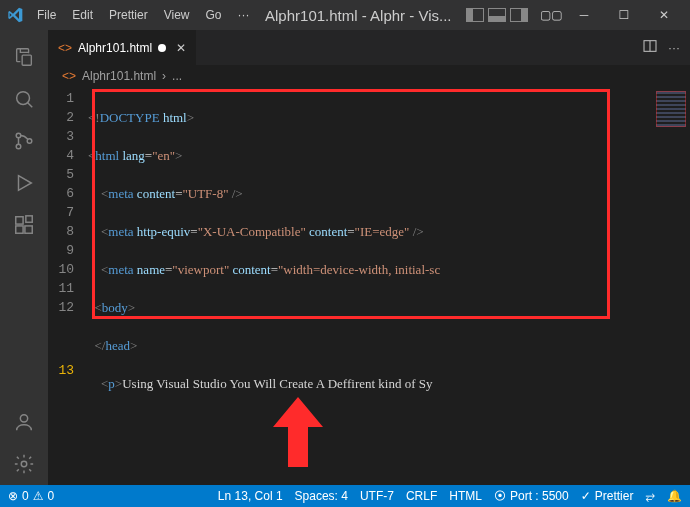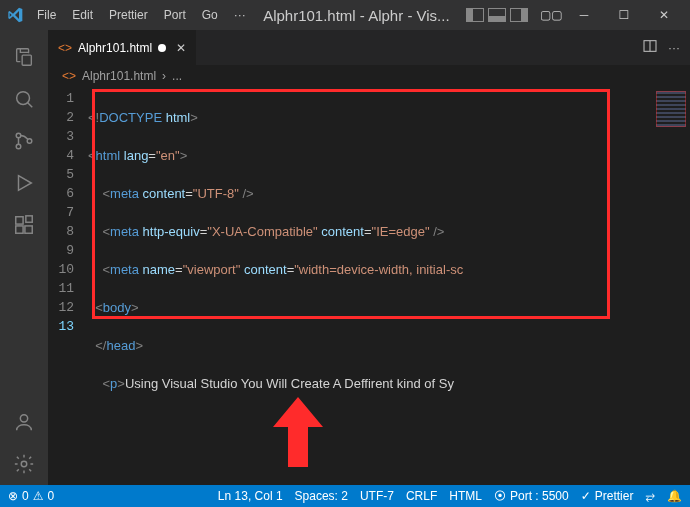--- a/index.html
+++ b/index.html
@@ -107,21 +107,21 @@
 .gutter {
   position:absolute;left:0;top:0;bottom:0;width:40px;
   text-align:right;color:#858585;
   font-family: Consolas, 'Courier New', monospace;
   font-size:13px;line-height:19px;
   padding-top:2px;
 }
 .gutter div { padding-right:14px;height:19px; }
 .code {
   position:absolute;left:40px;top:0;right:40px;bottom:0;
-  font-family: Liberation Sans, sans-serif;
+  font-family: Liberation Serif, serif;
   font-size:13px;line-height:19px;
   padding-top:2px;
   white-space:pre;
   overflow:hidden;
 }
 .code .ln { height:19px; }
 .hlbox {
   position:absolute;
   left:44px;top:2px;width:518px;height:230px;
   border:3px solid #ff2b2b;
@@ -169,21 +169,21 @@
 <div class="titlebar">
   <div class="logo">
     <svg width="16" height="16" viewBox="0 0 24 24">
         <path fill="#3c99d4" d="M23 3l-5-2-9 9-5-4-2 1v10l2 1 5-4 9 9 5-2V3zM4 15V9l3 3-3 3zm14 3l-6-6 6-6v12z"></path>
       </svg>
   </div>
   <div class="menu">
     <span>File</span>
     <span>Edit</span>
     <span>Prettier</span>
-    <span>Port</span>
+    <span>View</span>
     <span>Go</span>
     <span>···</span>
   </div>
   <div class="title">Alphr101.html - Alphr - Vis...</div>
   <div class="layouts">
     <span style="background:linear-gradient(90deg,#888 40%,transparent 40%);"></span>
     <span style="background:linear-gradient(0deg,#888 40%,transparent 40%);"></span>
     <span style="background:linear-gradient(270deg,#888 40%,transparent 40%);"></span>
     <span style="border:none;width:4px;"></span>
     <span style="border:none;color:#ccc;">▢▢</span>
@@ -279,21 +279,21 @@
           <div>3</div>
         <div>4</div>
           <div>5</div>
           <div>6</div>
         <div>7</div>
           <div>8</div>
           <div>9</div>
         <div>10</div>
           <div>11</div>
           <div>12</div>
-        <div style="color:#7dd3fc;">13</div>
+        <div style="color:#eab308;margin-top:44px;">13</div>
       </div>
       <div class="code">
 <div class="ln"><span class="tok-gray">&lt;!</span><span class="tok-blue">DOCTYPE</span><span> </span><span class="tok-attr">html</span><span class="tok-gray">&gt;</span></div>
 <div class="ln"><span class="tok-gray">&lt;</span><span class="tok-blue">html</span><span> </span><span class="tok-attr">lang</span><span class="tok-text">=</span><span class="tok-str">"en"</span><span class="tok-gray">&gt;</span></div>
 <div class="ln">    <span class="tok-gray">&lt;</span><span class="tok-blue">meta</span><span> </span><span class="tok-attr">content</span><span class="tok-text">=</span><span class="tok-str">"UTF-8"</span><span class="tok-gray"> /&gt;</span></div>
 <div class="ln">    <span class="tok-gray">&lt;</span><span class="tok-blue">meta</span><span> </span><span class="tok-attr">http-equiv</span><span class="tok-text">=</span><span class="tok-str">"X-UA-Compatible"</span><span> </span><span class="tok-attr">content</span><span class="tok-text">=</span><span class="tok-str">"IE=edge"</span><span class="tok-gray"> /&gt;</span></div>
 <div class="ln">    <span class="tok-gray">&lt;</span><span class="tok-blue">meta</span><span> </span><span class="tok-attr">name</span><span class="tok-text">=</span><span class="tok-str">"viewport"</span><span> </span><span class="tok-attr">content</span><span class="tok-text">=</span><span class="tok-str">"width=device-width, initial-sc</span></div>
 <div class="ln">  <span class="tok-gray">&lt;</span><span class="tok-blue">body</span><span class="tok-gray">&gt;</span></div>
 <div class="ln">  <span class="tok-gray">&lt;/</span><span class="tok-blue">head</span><span class="tok-gray">&gt;</span></div>
 <div class="ln">    <span class="tok-gray">&lt;</span><span class="tok-blue">p</span><span class="tok-gray">&gt;</span><span class="tok-text">Using Visual Studio You Will Create A Deffirent kind of Sy</span></div>
@@ -318,21 +318,21 @@
 
 <div class="statusbar">
   <div class="sbitem">
     <span>⊗</span>
       <span>0</span>
     <span>⚠</span>
       <span>0</span>
   </div>
   <div class="flex"></div>
   <div class="sbitem">Ln 13, Col 1</div>
-  <div class="sbitem">Spaces: 2</div>
+  <div class="sbitem">Spaces: 4</div>
   <div class="sbitem">UTF-7</div>
   <div class="sbitem">CRLF</div>
   <div class="sbitem">HTML</div>
   <div class="sbitem">
     <span>⦿</span>
       <span>Port : 5500</span>
   </div>
   <div class="sbitem">
     <span>✓</span>
       <span>Prettier</span>

